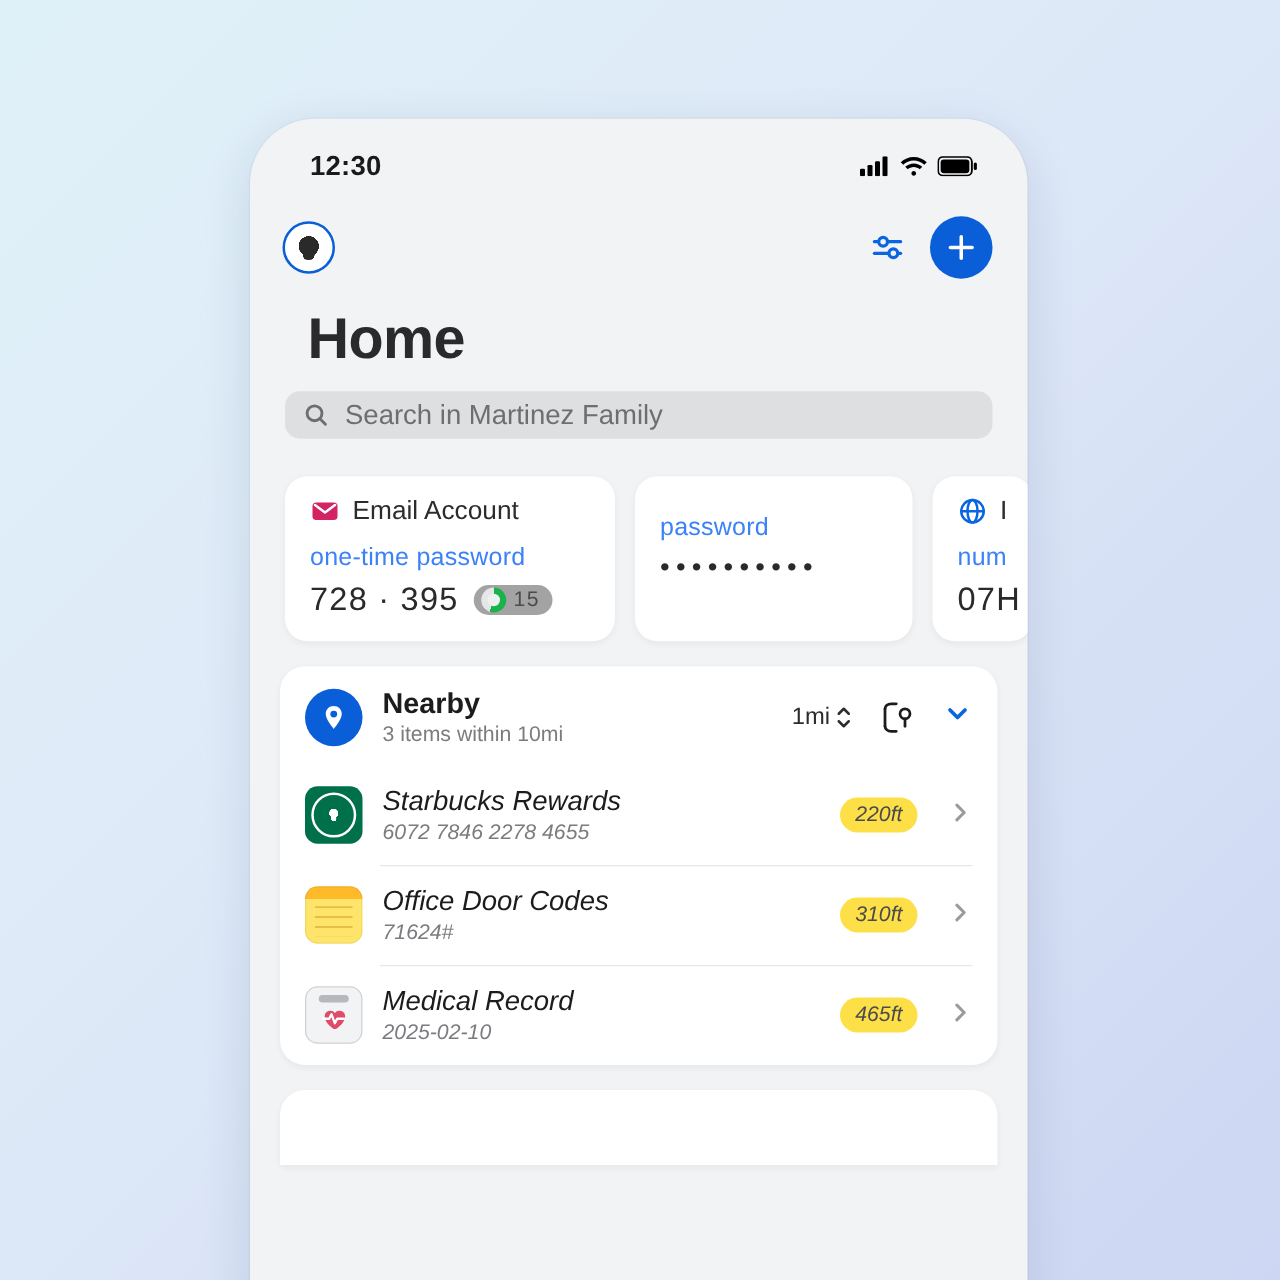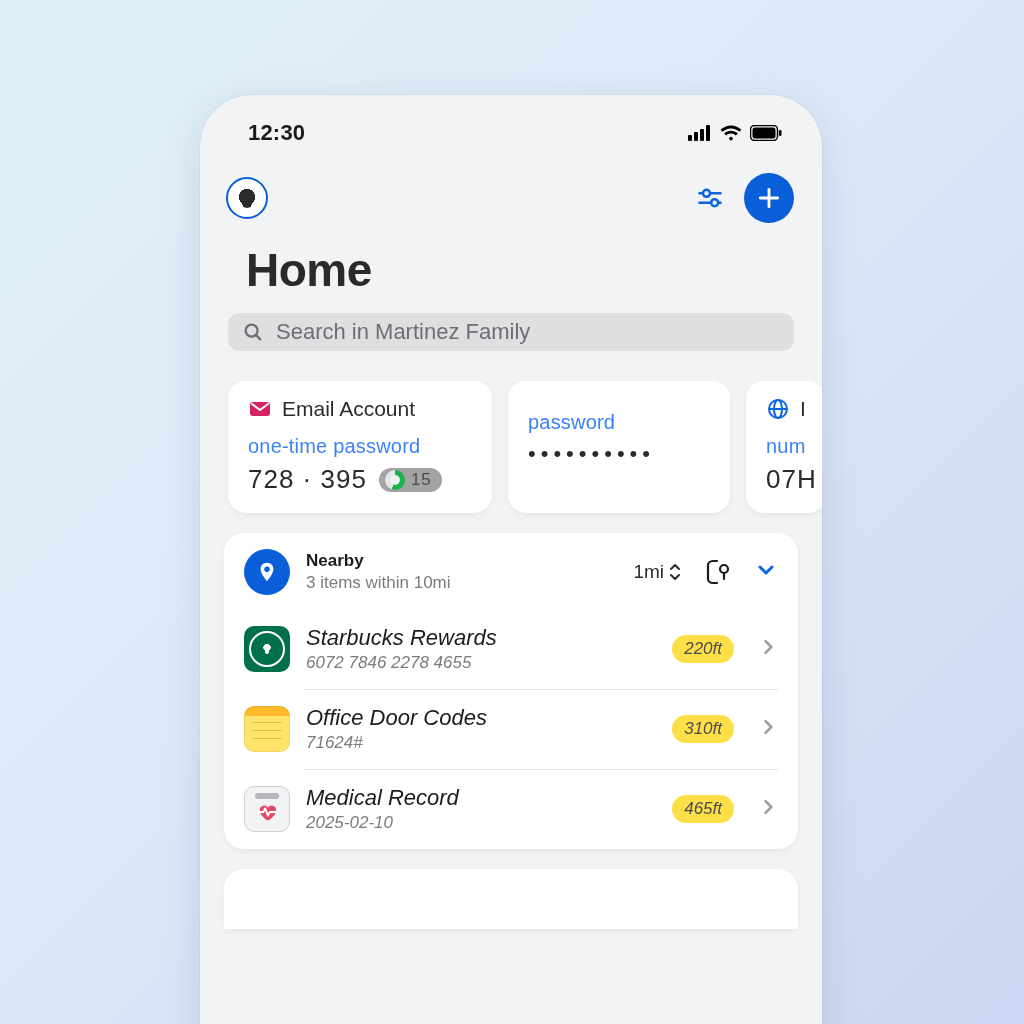--- a/index.html
+++ b/index.html
@@ -130,21 +130,21 @@
   }
   .panel-head {
     display:flex; align-items:center; gap:16px;
     padding: 16px 20px 14px 20px;
   }
   .ph-icon {
     width:46px; height:46px; border-radius:50%;
     background:#0a5fd8; color:#fff;
     display:flex; align-items:center; justify-content:center;
   }
-  .ph-text .t1 { font-size:17px; font-weight:700; color:#1c1c1e; }
+  .ph-text .t1 { font-size:23px; font-weight:700; color:#1c1c1e; }
   .ph-text .t2 { font-size:17px; color:#7b7c7f; margin-top:2px; }
   .ph-right { margin-left:auto; display:flex; align-items:center; gap:22px; color:#2c2c2e; }
   .range { display:flex; align-items:center; gap:4px; font-size:19px; font-weight:500;}
   .geoicon { width:28px; height:28px; color:#1c1c1e; display:flex; align-items:center; justify-content:center; }
   .chevdown { color:#0a66e0; }
 
   .row {
     display:flex; align-items:center; gap:16px;
     padding: 16px 20px 16px 20px;
     position: relative;

